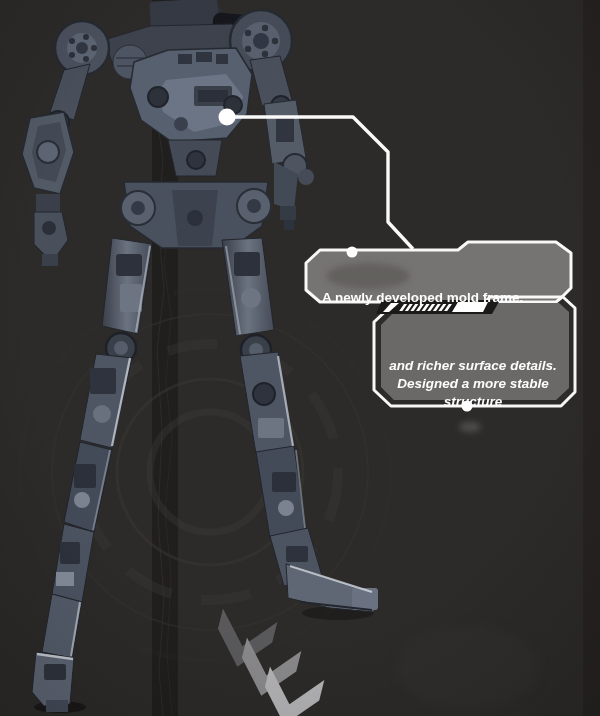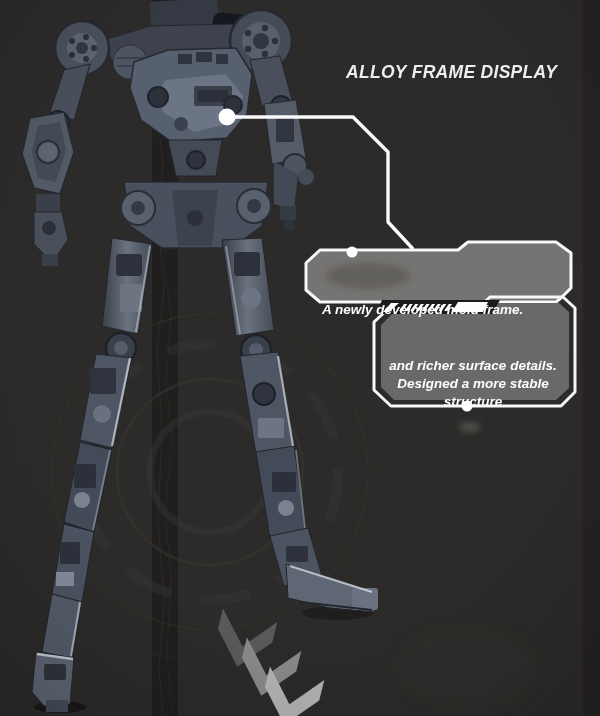--- a/index.html
+++ b/index.html
@@ -8,22 +8,22 @@
     font-family:"Liberation Sans", sans-serif;
   }
   .stage svg{position:absolute;left:0;top:0;}
   .overlay-text{position:absolute;color:#fdfdfd;}
   .page-title{
     left:346px;top:62px;width:220px;
     font-style:italic;font-weight:700;font-size:17.5px;
     letter-spacing:.3px;color:#efeeec;white-space:nowrap;
   }
   .note1{
-    left:322px;top:302px;
-    font-style:italic;font-weight:600;font-size:13.5px;
+    left:322px;top:290px;
+    font-weight:600;font-size:13.5px;
   }
   .note2{
     left:379px;top:357px;width:188px;text-align:center;
     font-style:italic;font-weight:600;font-size:13.5px;line-height:18px;
   }
 </style>
 </head>
 <body>
 
 <div class="stage">
@@ -224,19 +224,18 @@
     <polyline points="227,117 353,117 388,152 388,222 413,249" fill="none" stroke="#fafafa" stroke-width="3.4" stroke-linejoin="round"></polyline>
     <circle cx="227" cy="117" r="8.5" fill="#ffffff"></circle>
     <circle cx="352" cy="252" r="5.5" fill="#ffffff"></circle>
     <circle cx="467" cy="406" r="5.5" fill="#ffffff"></circle>
     <ellipse cx="470" cy="427" rx="11" ry="5" fill="#7a7876" opacity="0.45" filter="url(#blur3)"></ellipse>
   </g>
 
   <rect width="600" height="716" fill="url(#vig)" pointer-events="none"></rect>
 </svg>
 
-  <div class="overlay-text page-title">ALLOY FRAME DISPLAY</div>
   <div class="overlay-text note1">A newly developed mold frame.</div>
   <div class="overlay-text note2">
     <div>and richer surface details.</div>
     <div>Designed a more stable structure</div>
   </div>
 </div>
 
 </body></html>

